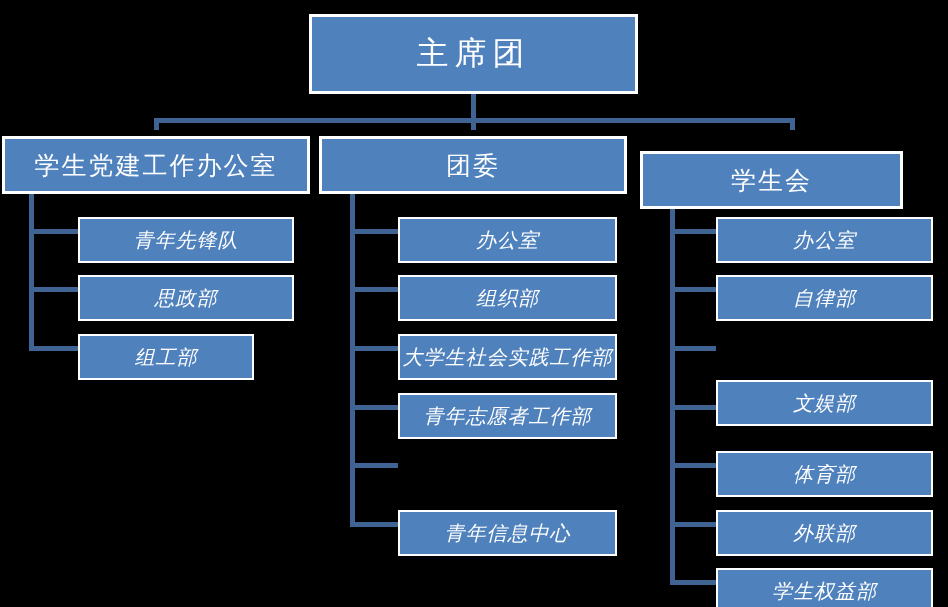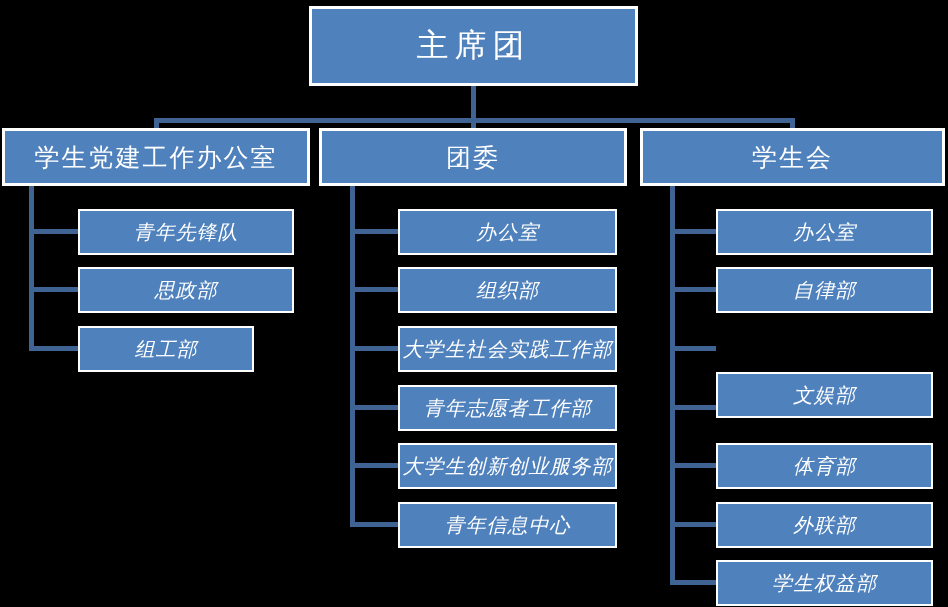--- a/index.html
+++ b/index.html
@@ -21,20 +21,21 @@
   .conn.h{height:5px;}
   .node{
     position:absolute;
     box-sizing:border-box;
     background:var(--box-fill,#4f81bd);
     border:2px solid var(--box-border,#ffffff);
     color:var(--text,#ffffff);
     display:flex;align-items:center;justify-content:center;
     text-align:center;
     white-space:nowrap;
+    margin-top:8px;
   }
   .node.root{border-width:3px;font-size:32px;letter-spacing:6px;}
   .node.branch{border-width:3px;font-size:25px;letter-spacing:2px;}
   .node.child{border-width:2px;font-size:20px;letter-spacing:1px;font-style:italic;}
 </style>
 </head>
 <body>
 
 <div class="canvas">
 
@@ -68,21 +69,21 @@
   <div class="node root" style="left:309px;top:6px;width:329px;height:80px">
     <span>主席团</span>
   </div>
 
   <div class="node branch" style="left:2px;top:128px;width:308px;height:58px">
     <span>学生党建工作办公室</span>
   </div>
   <div class="node branch" style="left:319px;top:128px;width:308px;height:58px">
     <span>团委</span>
   </div>
-  <div class="node branch" style="left:640px;top:128px;width:305px;height:58px">
+  <div class="node branch" style="left:640px;top:143px;width:263px;height:58px">
     <span>学生会</span>
   </div>
 
   <div class="node child" style="left:78px;top:209px;width:216px;height:46px">
     <span>青年先锋队</span>
   </div>
   <div class="node child" style="left:78px;top:267px;width:216px;height:46px">
     <span>思政部</span>
   </div>
   <div class="node child" style="left:78px;top:326px;width:176px;height:46px">
@@ -93,23 +94,20 @@
     <span>办公室</span>
   </div>
   <div class="node child" style="left:398px;top:326px;width:219px;height:46px">
     <span>大学生社会实践工作部</span>
   </div>
   <div class="node child" style="left:398px;top:267px;width:219px;height:46px">
     <span>组织部</span>
   </div>
   <div class="node child" style="left:398px;top:385px;width:219px;height:46px">
     <span>青年志愿者工作部</span>
-  </div>
-  <div class="node child" style="left:398px;top:443px;width:219px;height:46px">
-    <span>大学生创新创业服务部</span>
   </div>
   <div class="node child" style="left:398px;top:502px;width:219px;height:46px">
     <span>青年信息中心</span>
   </div>
 
   <div class="node child" style="left:716px;top:209px;width:217px;height:46px">
     <span>办公室</span>
   </div>
   <div class="node child" style="left:716px;top:267px;width:217px;height:46px">
     <span>自律部</span>

